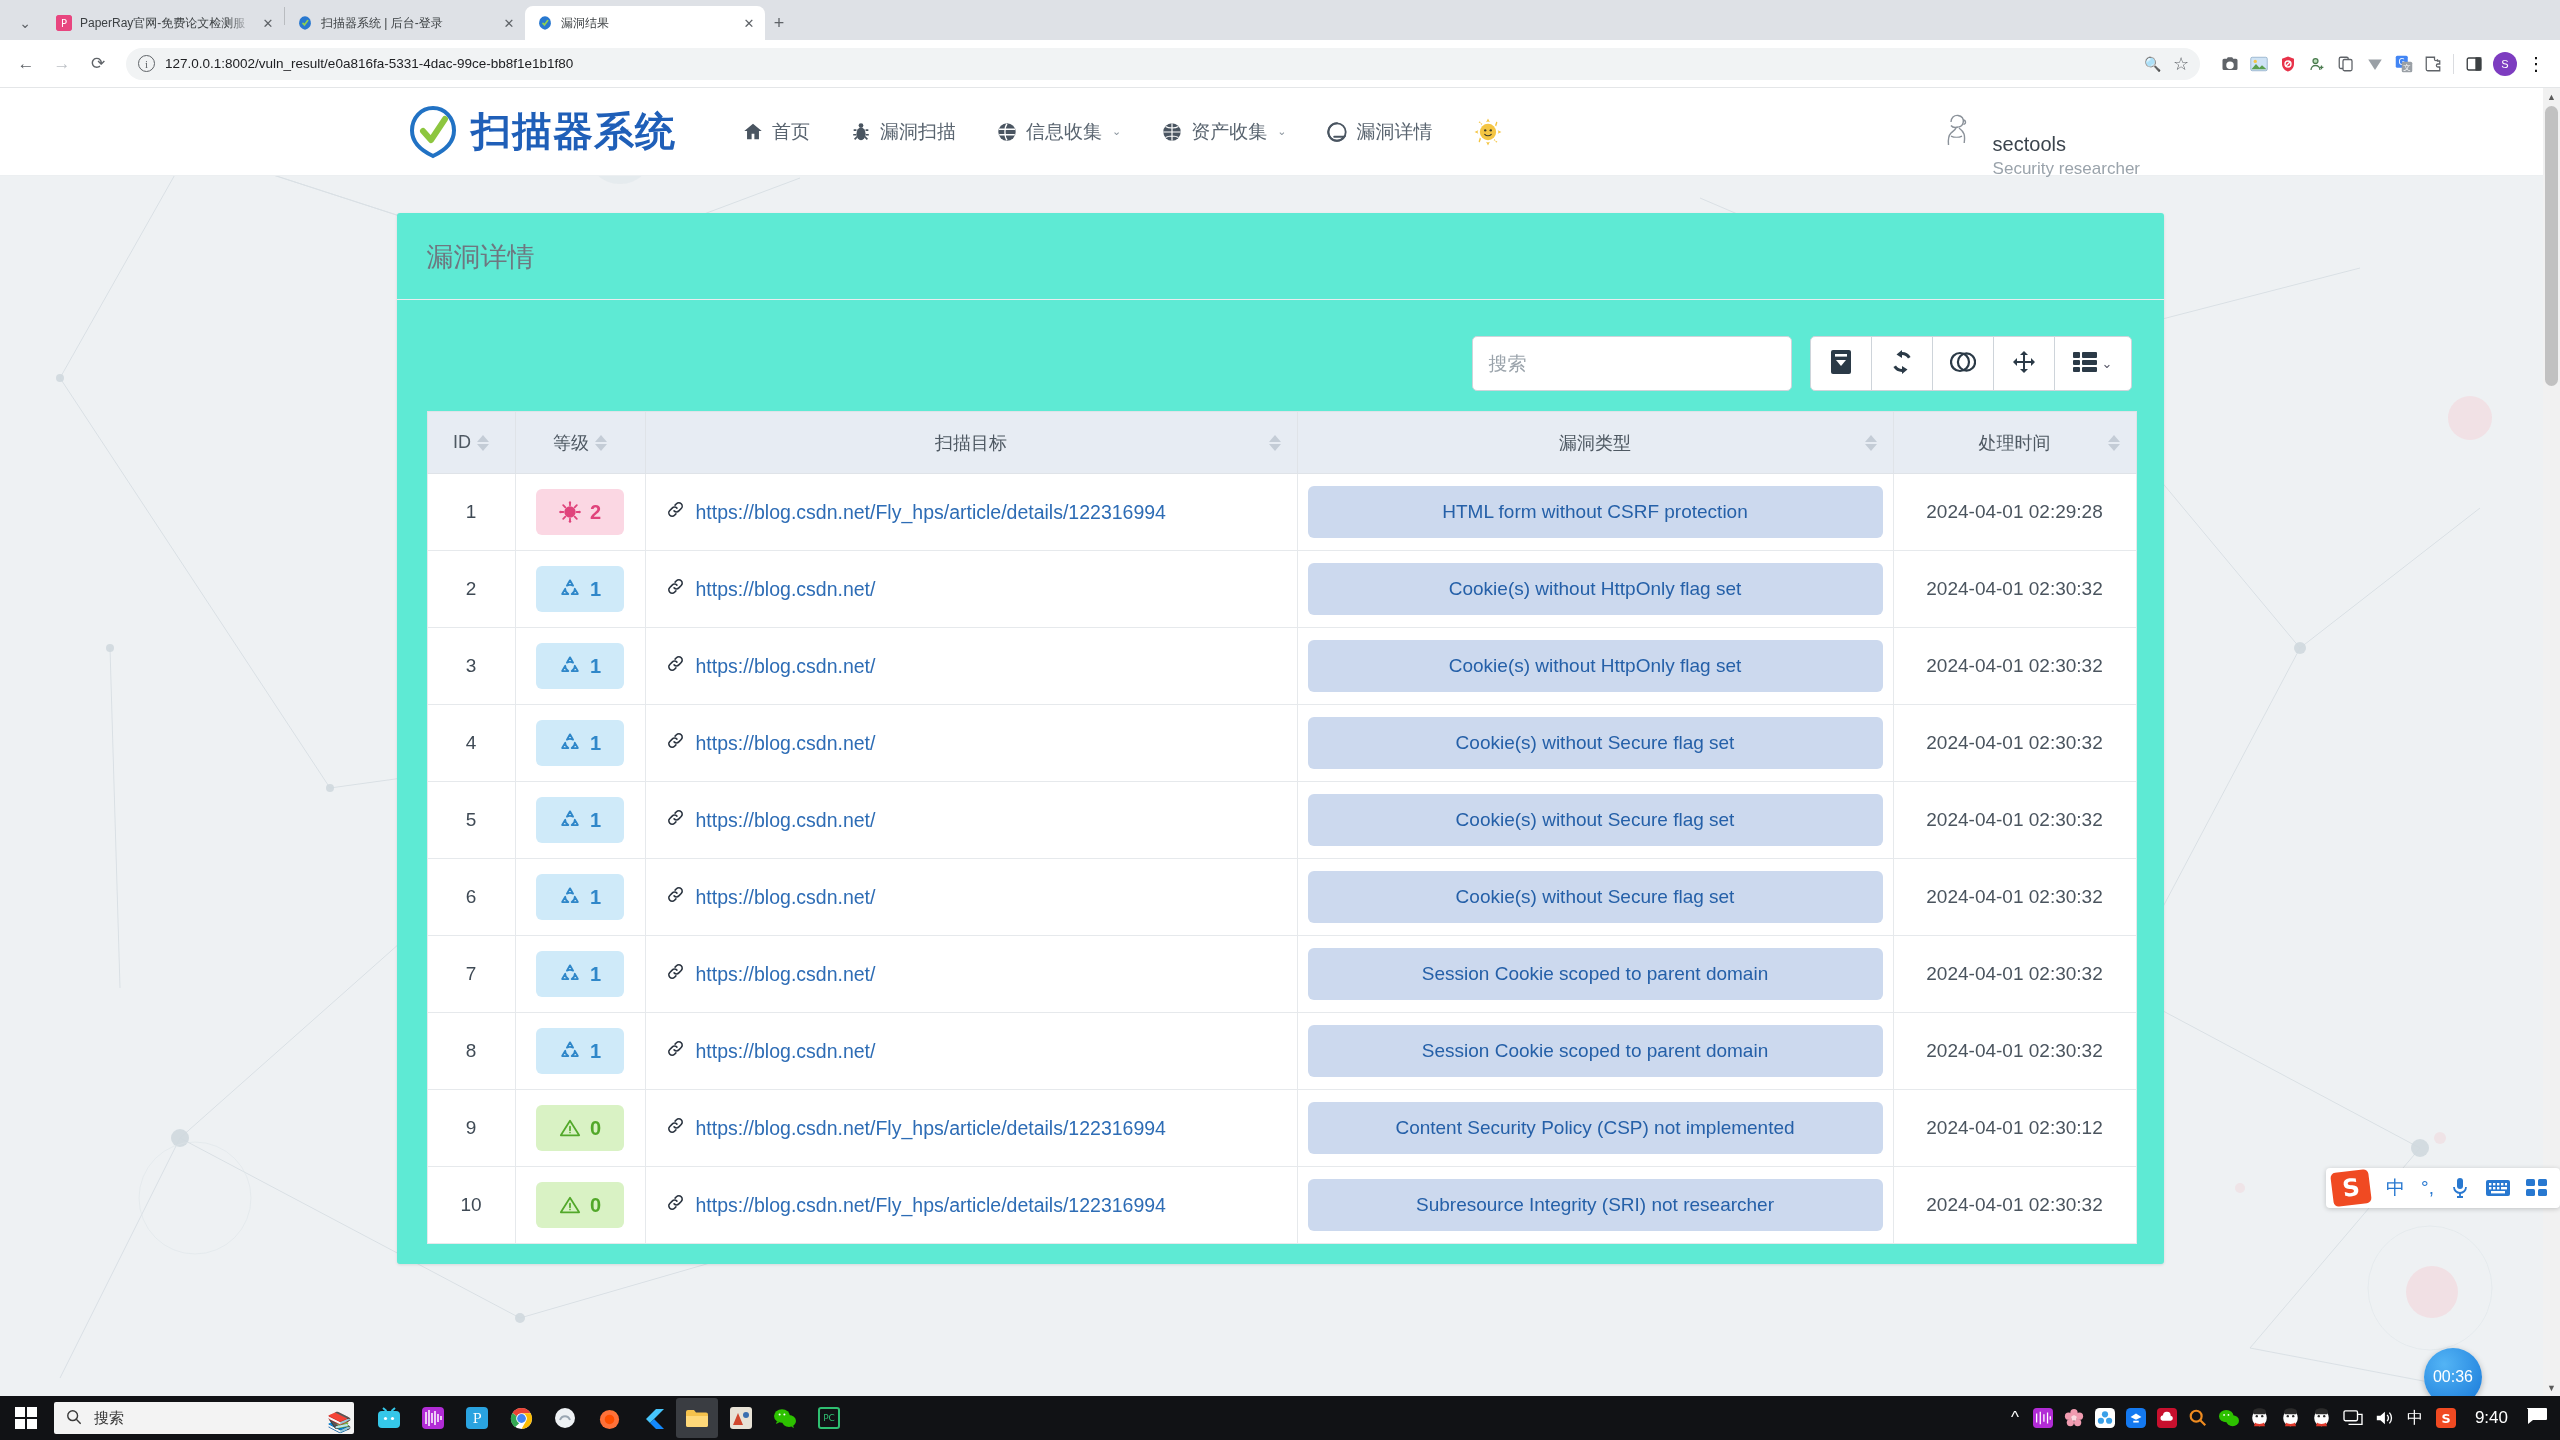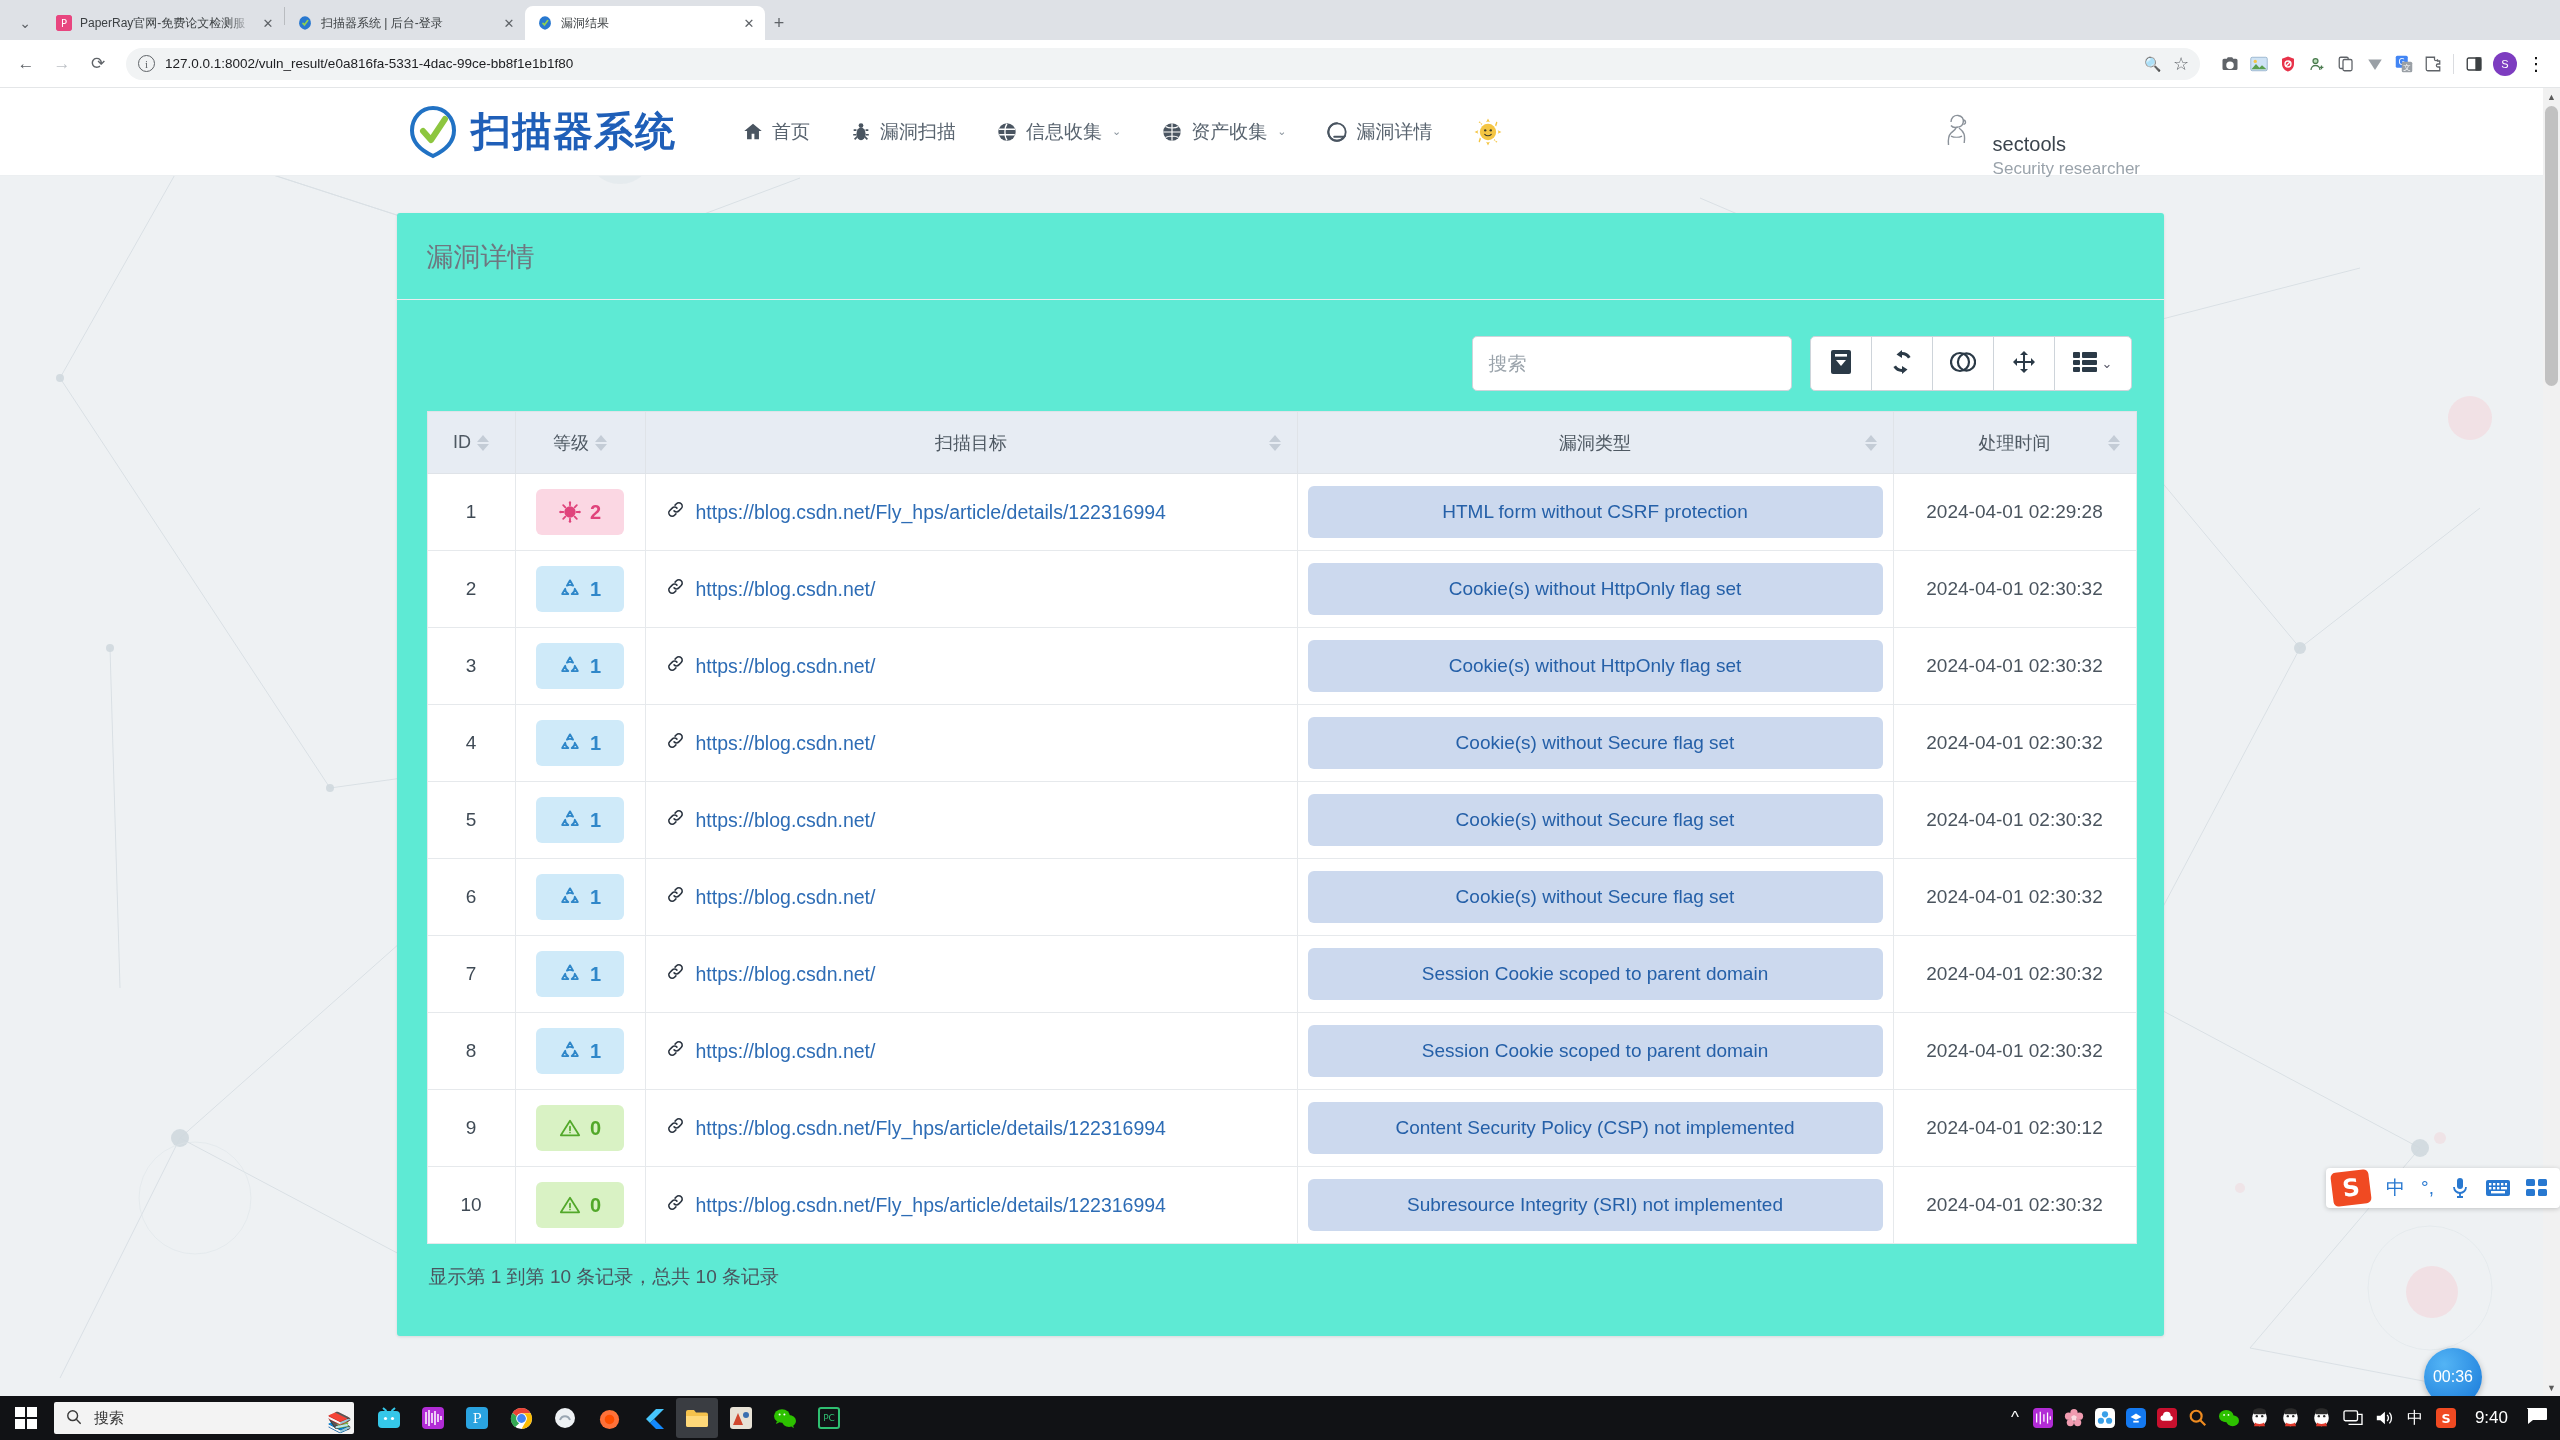--- a/index.html
+++ b/index.html
@@ -814,28 +814,27 @@
                     <span>0</span>
                   </span></td>
                 <td style="text-align:left;padding-left:20px;"><a class="tgt" href="#" style="text-decoration:none;">
                     <span class="lk"><svg width="19" height="19" viewBox="0 0 24 24" fill="none" stroke="currentColor" stroke-width="2" stroke-linecap="round">
                         <path d="M10.2 13.8a4.2 4.2 0 0 0 6 0l3-3a4.24 4.24 0 0 0-6-6l-1.7 1.7"></path>
                         <path d="M13.8 10.2a4.2 4.2 0 0 0-6 0l-3 3a4.24 4.24 0 0 0 6 6l1.7-1.7"></path>
                       </svg></span>
                     <span>https://blog.csdn.net/Fly_hps/article/details/122316994</span>
                   </a></td>
                 <td>
-                  <span class="type-pill">Subresource Integrity (SRI) not implemented</span>
+                  <span class="type-pill">Subresource Integrity (SRI) not researcher</span>
                 </td>
                 <td><span class="ts">2024-04-01 02:30:32</span></td>
               </tr>
             </tbody>
         </table>
 
-        <div class="card-foot">显示第 1 到第 10 条记录，总共 10 条记录</div>
       </div>
     </div>
 
     <div class="ime-bar">
       <span class="ime-logo">S</span>
       <span class="ime-it">中</span>
       <span class="ime-it">°,</span>
       <span class="ime-it">
         <svg width="20" height="22" viewBox="0 0 20 22" fill="#2878d0">
             <rect x="7" y="1" width="6" height="11" rx="3"></rect>

